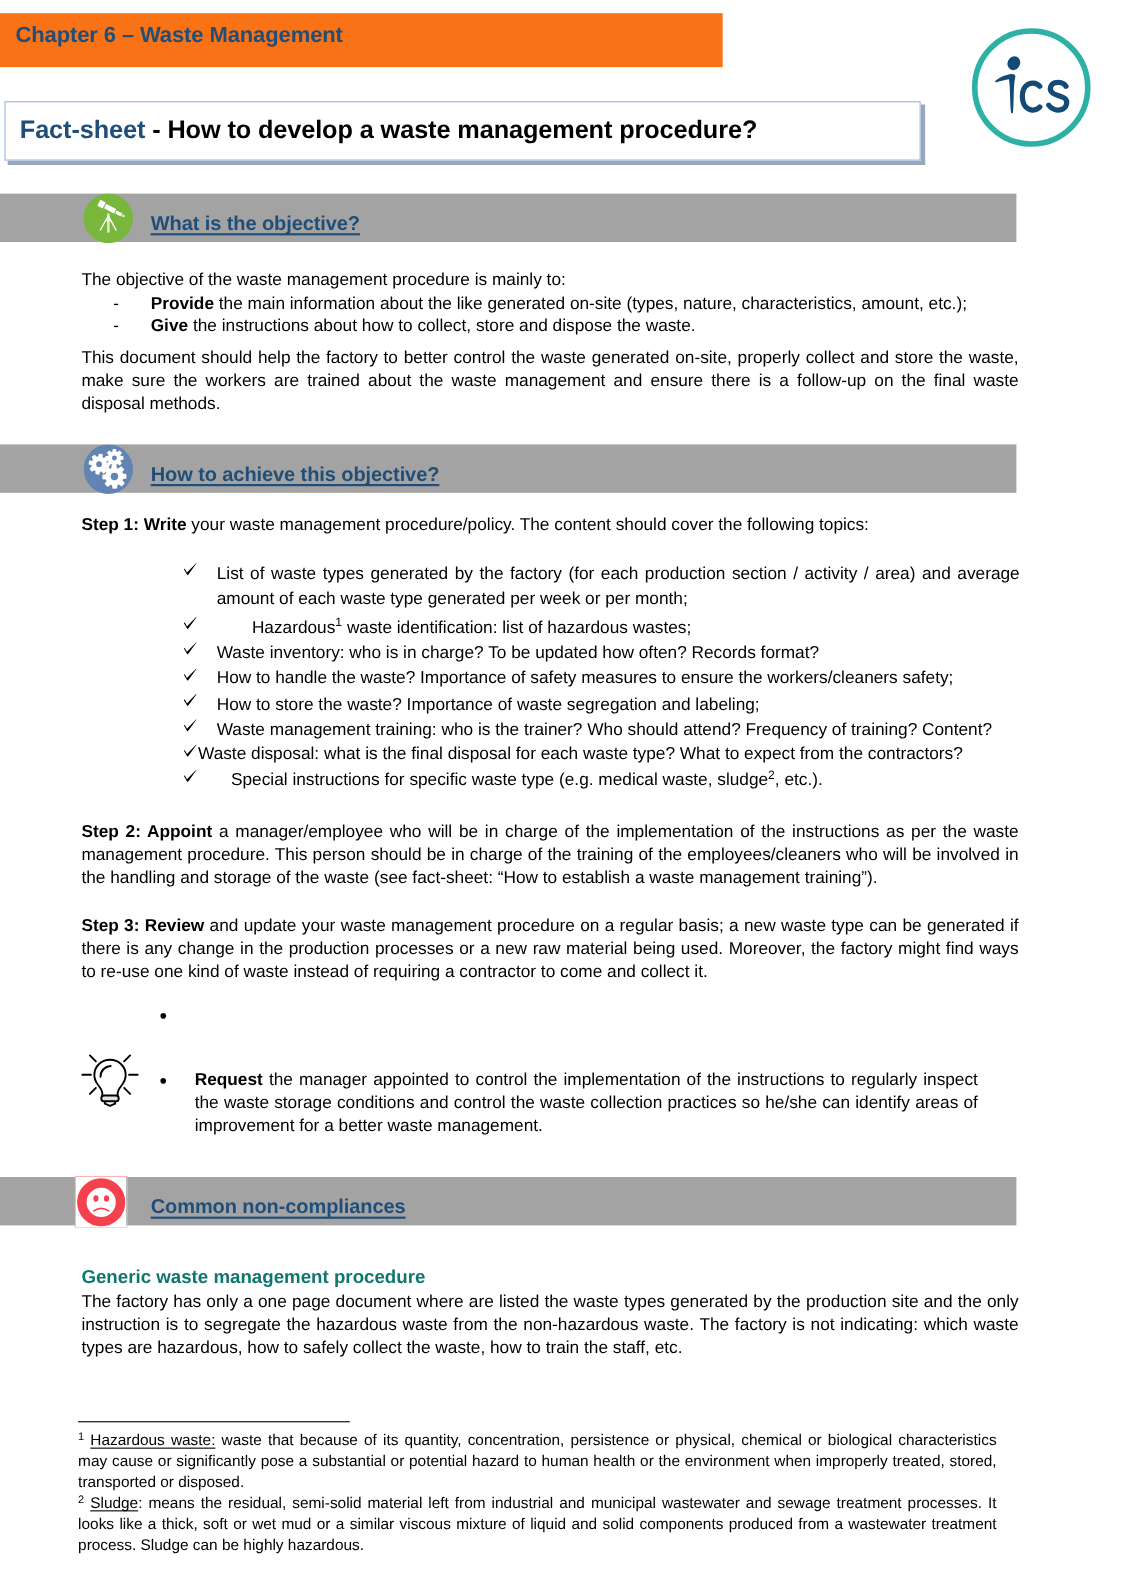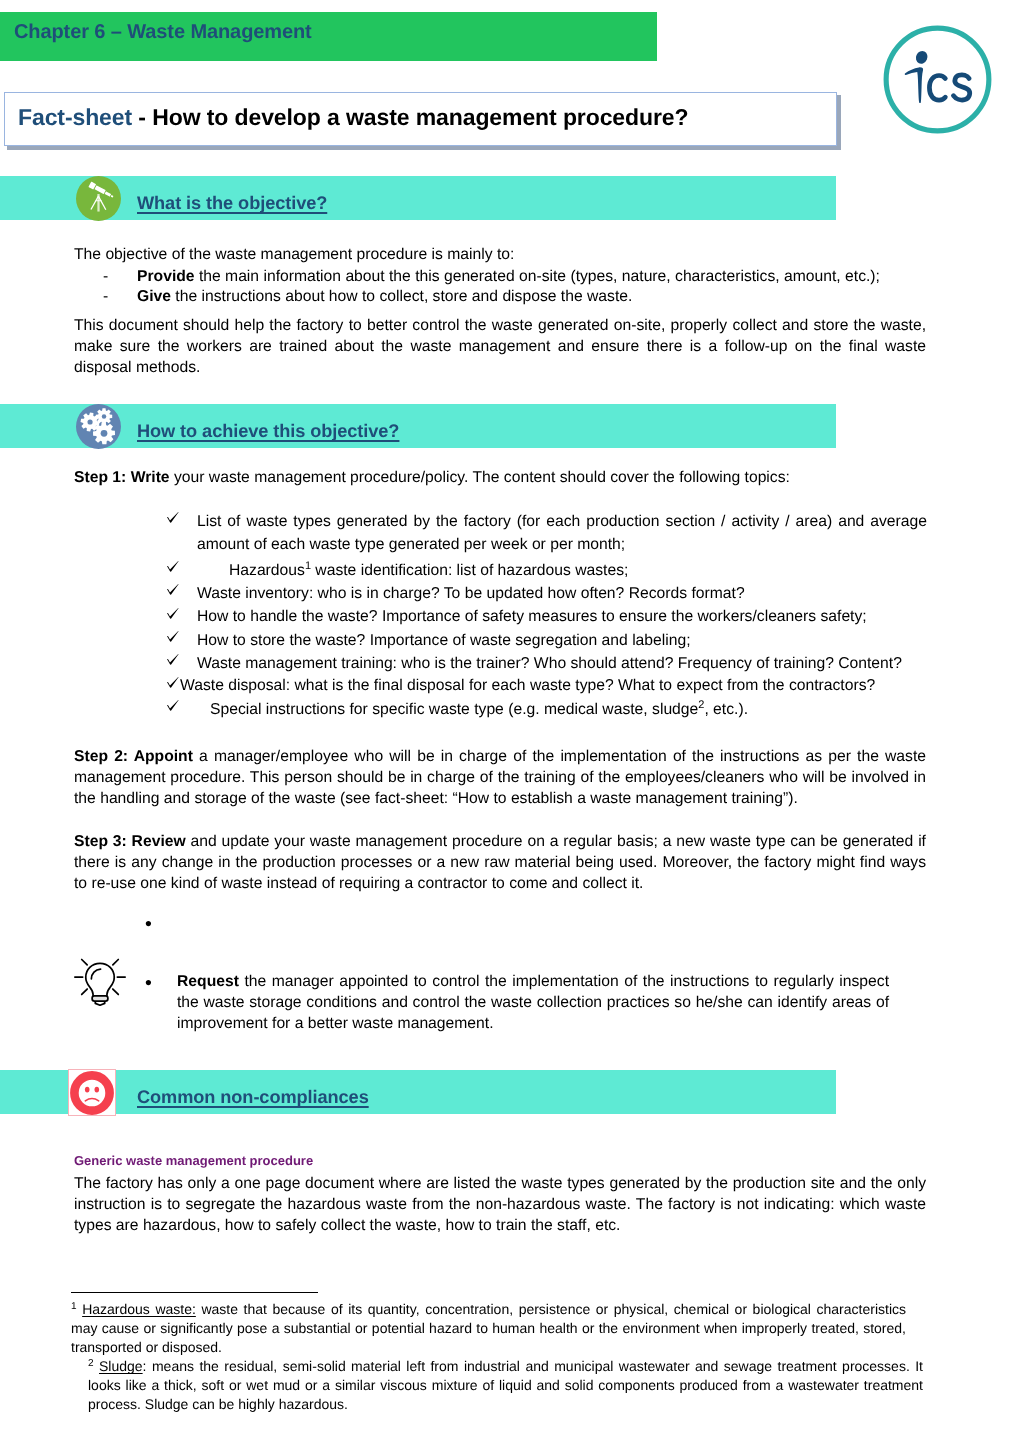--- a/index.html
+++ b/index.html
@@ -2,52 +2,52 @@
 <html><head>
 <meta charset="utf-8">
 <style>
   html,body{margin:0;padding:0;}
   body{width:1020px;height:1442px;background:#fff;
        font-family:"Liberation Sans",sans-serif;
        -webkit-font-smoothing:antialiased;text-rendering:geometricPrecision;}
   .page{position:relative;width:1020px;height:1442px;overflow:hidden;}
 
   
-  .chapter-bar{position:absolute;left:0;top:12px;width:657px;height:49px;background:#22c55e;}
+  .chapter-bar{position:absolute;left:0;top:12px;width:657px;height:49px;background:#f97316;}
   .chapter-bar .t{position:absolute;left:14px;top:9px;white-space:nowrap;
        font-size:20px;letter-spacing:-0.1px;font-weight:bold;color:#1f4e79;}
 
   .fs-box{position:absolute;left:4px;top:92px;width:831px;height:52px;
           background:#fff;border:1.4px solid #9ab5e0;}
   .fs-shadow{position:absolute;left:7px;top:146px;width:834px;height:4px;background:#9aa7ba;}
   .fs-shadow2{position:absolute;left:837px;top:95px;width:4px;height:55px;background:#9aa7ba;}
   .fs-inner{position:absolute;left:13px;top:11px;white-space:nowrap;font-size:23px;
             letter-spacing:-0.1px;font-weight:bold;}
   .fs-label{color:#1f4e79;}
   .fs-sep{color:#000;}
   .fs-title{color:#000;}
 
   .logo{position:absolute;left:881px;top:23px;}
 
   
-  .secbar{position:absolute;left:0;width:836px;height:44px;background:#5eead4;}
+  .secbar{position:absolute;left:0;width:924px;height:44px;background:#a3a3a3;}
   .secbar .txt{position:absolute;left:137px;top:17px;white-space:nowrap;
                font-size:18.2px;letter-spacing:-0.08px;font-weight:bold;color:#1f4e79;}
   .secbar .txt u{text-decoration:underline;text-underline-offset:2.8px;
                text-decoration-thickness:1.6px;text-decoration-skip-ink:none;}
 
   
   .tb{position:absolute;font-size:15.7px;line-height:20.85px;color:#000;text-align:justify;}
   .tb.nj{text-align:left;}
   b{font-weight:bold;}
   sup{font-size:11px;vertical-align:6px;line-height:0;}
 
   .secicon{position:absolute;left:76px;top:0px;}
   .secicon.sadframe{left:69px;top:0px;box-shadow:0 0 0 1px #f7b3ba;line-height:0;}
-  .nctitle{color:#701a75;font-weight:bold;font-size:13px;}
+  .nctitle{color:#0f766e;font-weight:bold;font-size:17px;}
   .dotb{position:absolute;font-size:19.5px;line-height:20.85px;color:#000;}
   .dotb:before{content:"\2022";}
   .chkrow{position:absolute;font-size:15.7px;line-height:23.5px;color:#000;text-align:justify;}
   .chkmark{position:absolute;}
   .bulbicon{position:absolute;left:70px;top:955px;line-height:0;}
 
   
   .fnrule{position:absolute;left:71px;top:1292px;width:247px;border-top:1px solid #000;}
   .fn{position:absolute;font-size:14px;line-height:18.8px;color:#000;text-align:justify;}
   .fn u{text-decoration:underline;text-underline-offset:1.5px;text-decoration-skip-ink:none;}
@@ -98,21 +98,21 @@
         <path d="M20.5 17.8 L27.0 29.7 L26.0 30.2 L19.5 18.4 Z"></path>
         <rect x="17.4" y="21.6" width="5.3" height="0.8"></rect>
       </g>
       </svg>
     </span>
     <div class="txt"><u>What is the objective?</u></div>
   </div>
 
   <div class="tb" style="left:74px;top:245px;width:852px">The objective of the waste management procedure is mainly to:</div>
   <div class="tb nj" style="left:103px;top:267px;width:25px">-</div>
-  <div class="tb nj" style="left:137px;top:267px;width:800px"><b>Provide</b><span> the main information about the this generated on-site (types, nature, characteristics, amount, etc.);</span></div>
+  <div class="tb nj" style="left:137px;top:267px;width:800px"><b>Provide</b><span> the main information about the like generated on-site (types, nature, characteristics, amount, etc.);</span></div>
   <div class="tb nj" style="left:103px;top:287px;width:25px">-</div>
   <div class="tb nj" style="left:137px;top:287px;width:800px"><b>Give</b><span> the instructions about how to collect, store and dispose the waste.</span></div>
   <div class="tb" style="left:74px;top:316px;width:852px">This document should help the factory to better control the waste generated on-site, properly collect and store the waste, make sure the workers are trained about the waste management and ensure there is a follow-up on the final waste disposal methods.</div>
 
   <div class="secbar" style="top:404px">
     <span class="secicon">
       <svg width="45" height="45" viewBox="0 0 40 40">
         <circle cx="20" cy="20" r="20" fill="#6184b2"></circle>
         <g fill="#fff">
           <path d="M 23.26 5.86 L 23.55 3.72 L 26.25 3.72 L 26.54 5.86 L 27.38 6.20 L 29.09 4.90 L 31.00 6.81 L 29.70 8.52 L 30.04 9.36 L 32.18 9.65 L 32.18 12.35 L 30.04 12.64 L 29.70 13.48 L 31.00 15.19 L 29.09 17.10 L 27.38 15.80 L 26.54 16.14 L 26.25 18.28 L 23.55 18.28 L 23.26 16.14 L 22.42 15.80 L 20.71 17.10 L 18.80 15.19 L 20.10 13.48 L 19.76 12.64 L 17.62 12.35 L 17.62 9.65 L 19.76 9.36 L 20.10 8.52 L 18.80 6.81 L 20.71 4.90 L 22.42 6.20 Z"></path>
@@ -213,15 +213,15 @@
       </svg>
     </span>
     <div class="txt"><u>Common non-compliances</u></div>
   </div>
 
   <div class="tb nj nctitle" style="left:74px;top:1151px;width:852px">Generic waste management procedure</div>
   <div class="tb" style="left:74px;top:1174px;width:852px">The factory has only a one page document where are listed the waste types generated by the production site and the only instruction is to segregate the hazardous waste from the non-hazardous waste. The factory is not indicating: which waste types are hazardous, how to safely collect the waste, how to train the staff, etc.</div>
 
   <div class="fnrule"></div>
   <div class="fn" style="left:71px;top:1300px;width:835px"><sup>1</sup> <u>Hazardous waste:</u><span> waste that because of its quantity, concentration, persistence or physical, chemical or biological characteristics may cause or significantly pose a substantial or potential hazard to human health or the environment when improperly treated, stored, transported or disposed.</span></div>
-  <div class="fn" style="left:88px;top:1357px;width:835px"><sup>2</sup> <u>Sludge</u><span>: means the residual, semi-solid material left from industrial and municipal wastewater and sewage treatment processes. It looks like a thick, soft or wet mud or a similar viscous mixture of liquid and solid components produced from a wastewater treatment process. Sludge can be highly hazardous.</span></div>
+  <div class="fn" style="left:71px;top:1357px;width:835px"><sup>2</sup> <u>Sludge</u><span>: means the residual, semi-solid material left from industrial and municipal wastewater and sewage treatment processes. It looks like a thick, soft or wet mud or a similar viscous mixture of liquid and solid components produced from a wastewater treatment process. Sludge can be highly hazardous.</span></div>
 
 </div>
 
 </body></html>

